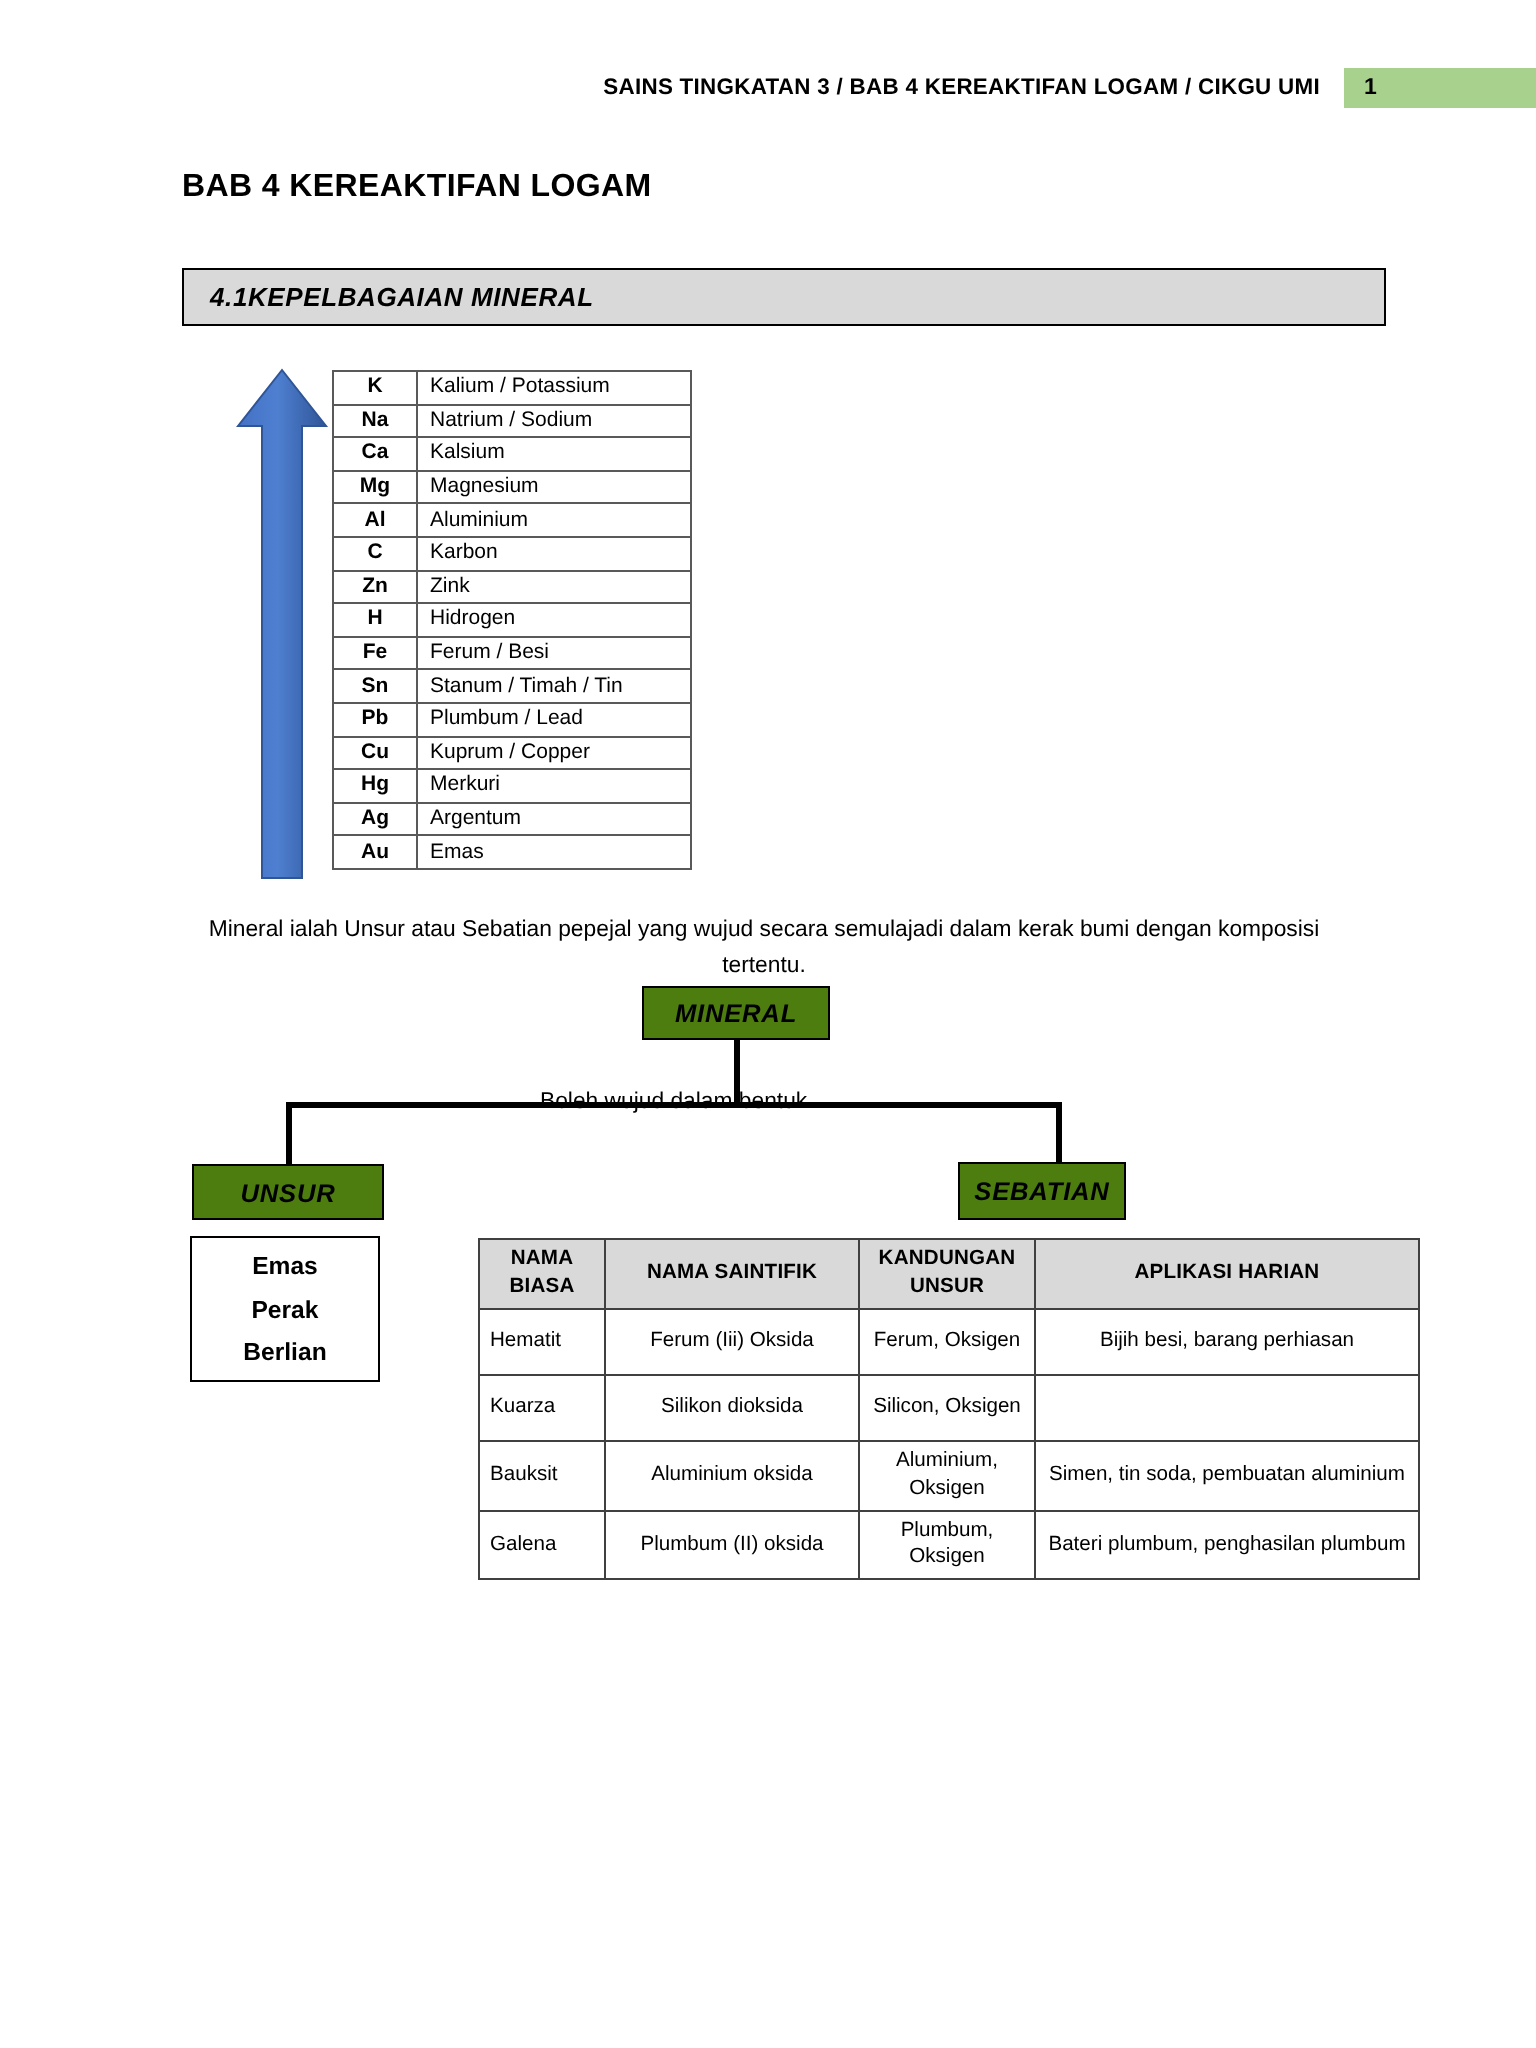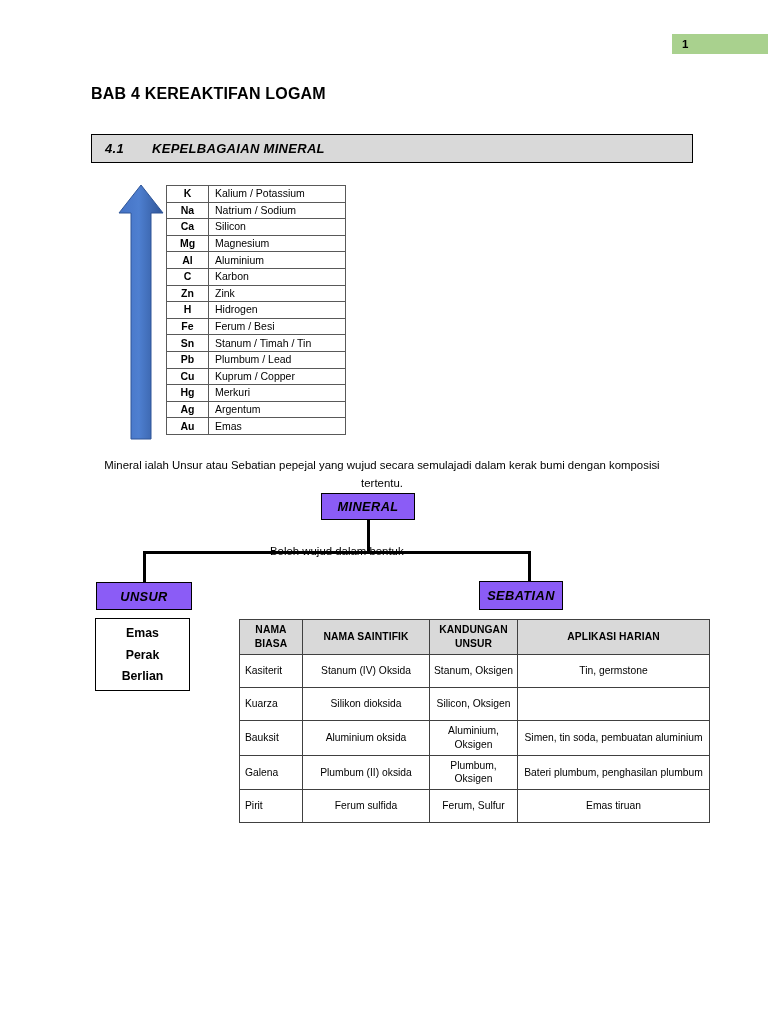--- a/index.html
+++ b/index.html
@@ -69,21 +69,21 @@
     background: #d9d9d9;
     border: 1.6px solid #000;
     display: flex;
     align-items: center;
     padding-left: 13px;
     font-size: 13px;
     font-weight: bold;
     font-style: italic;
     letter-spacing: 0.3px;
   }
-  .section-bar .sec-num { margin-right: 28px; }
+  .section-bar .sec-num { margin-right: 0; }
 
   
   .reactivity-arrow {
     position: absolute;
     left: 118px;
     top: 183px;
     width: 48px;
     height: 258px;
   }
   .reactivity-table {
@@ -118,21 +118,21 @@
     width: 580px;
     font-size: 11.4px;
     line-height: 1.55;
     text-align: center;
   }
 
   
   .flow { position: absolute; left: 0; top: 0; width: 768px; height: 1024px; pointer-events: none; }
   .flow-box {
     position: absolute;
-    background: #8b5cf6;
+    background: #4d7c0f;
     border: 1.6px solid #000;
     display: flex;
     align-items: center;
     justify-content: center;
     font-size: 12.8px;
     font-weight: bold;
     font-style: italic;
     letter-spacing: 0.4px;
   }
   #box-mineral { left: 321px; top: 493px; width: 94px; height: 27px; }
@@ -207,20 +207,21 @@
   .mineral-table tbody tr { height: 33px; }
   .col-nama { width: 63px; }
   .col-sain { width: 127px; }
   .col-kand { width: 88px; }
   .col-apl  { width: 192px; }
 </style>
 </head>
 <body>
 
 <div class="page-header">
+  <span class="header-text">SAINS TINGKATAN 3 / BAB 4 KEREAKTIFAN LOGAM / CIKGU UMI</span>
   <span class="page-badge">1</span>
 </div>
 
 <div class="chapter-title">BAB 4 KEREAKTIFAN LOGAM</div>
 
 <div class="section-bar">
   <span class="sec-num">4.1</span>
   <span>KEPELBAGAIAN MINERAL</span>
 </div>
 
@@ -242,21 +243,21 @@
     <tr>
         <td class="sym">K</td>
         <td class="nm">Kalium / Potassium</td>
       </tr>
     <tr>
         <td class="sym">Na</td>
         <td class="nm">Natrium / Sodium</td>
       </tr>
     <tr>
         <td class="sym">Ca</td>
-        <td class="nm">Silicon</td>
+        <td class="nm">Kalsium</td>
       </tr>
     <tr>
         <td class="sym">Mg</td>
         <td class="nm">Magnesium</td>
       </tr>
     <tr>
         <td class="sym">Al</td>
         <td class="nm">Aluminium</td>
       </tr>
     <tr>
@@ -337,43 +338,37 @@
       <th>NAMA SAINTIFIK</th>
       <th>
         <span>KANDUNGAN</span><br>
         <span>UNSUR</span>
       </th>
       <th>APLIKASI HARIAN</th>
     </tr>
   </thead>
   <tbody>
     <tr>
-      <td class="c-nama">Kasiterit</td>
-      <td>Stanum (IV) Oksida</td>
-      <td>Stanum, Oksigen</td>
-      <td>Tin, germstone</td>
+      <td class="c-nama">Hematit</td>
+      <td>Ferum (Iii) Oksida</td>
+      <td>Ferum, Oksigen</td>
+      <td>Bijih besi, barang perhiasan</td>
     </tr>
     <tr>
       <td class="c-nama">Kuarza</td>
       <td>Silikon dioksida</td>
       <td>Silicon, Oksigen</td>
       <td></td>
     </tr>
     <tr>
       <td class="c-nama">Bauksit</td>
       <td>Aluminium oksida</td>
       <td>Aluminium, Oksigen</td>
       <td>Simen, tin soda, pembuatan aluminium</td>
     </tr>
     <tr>
       <td class="c-nama">Galena</td>
       <td>Plumbum (II) oksida</td>
       <td>Plumbum, Oksigen</td>
       <td>Bateri plumbum, penghasilan plumbum</td>
     </tr>
-    <tr>
-      <td class="c-nama">Pirit</td>
-      <td>Ferum sulfida</td>
-      <td>Ferum, Sulfur</td>
-      <td>Emas tiruan</td>
-    </tr>
   </tbody>
 </table>
 
 </body></html>

